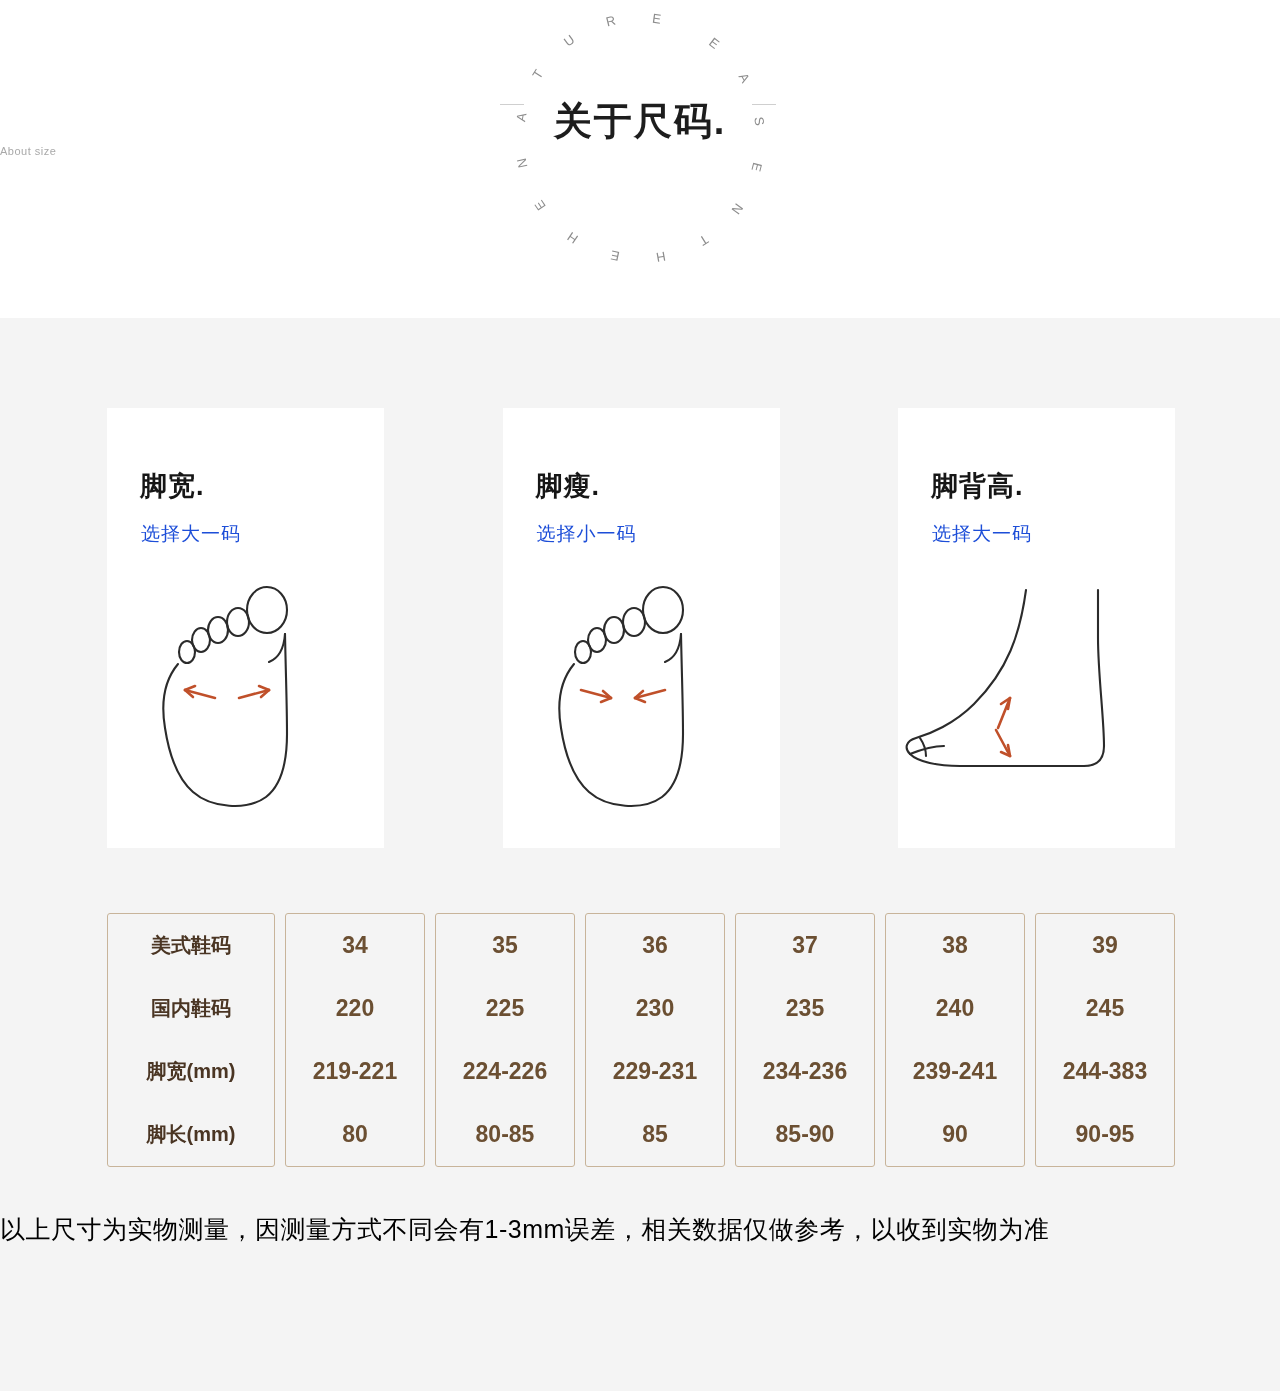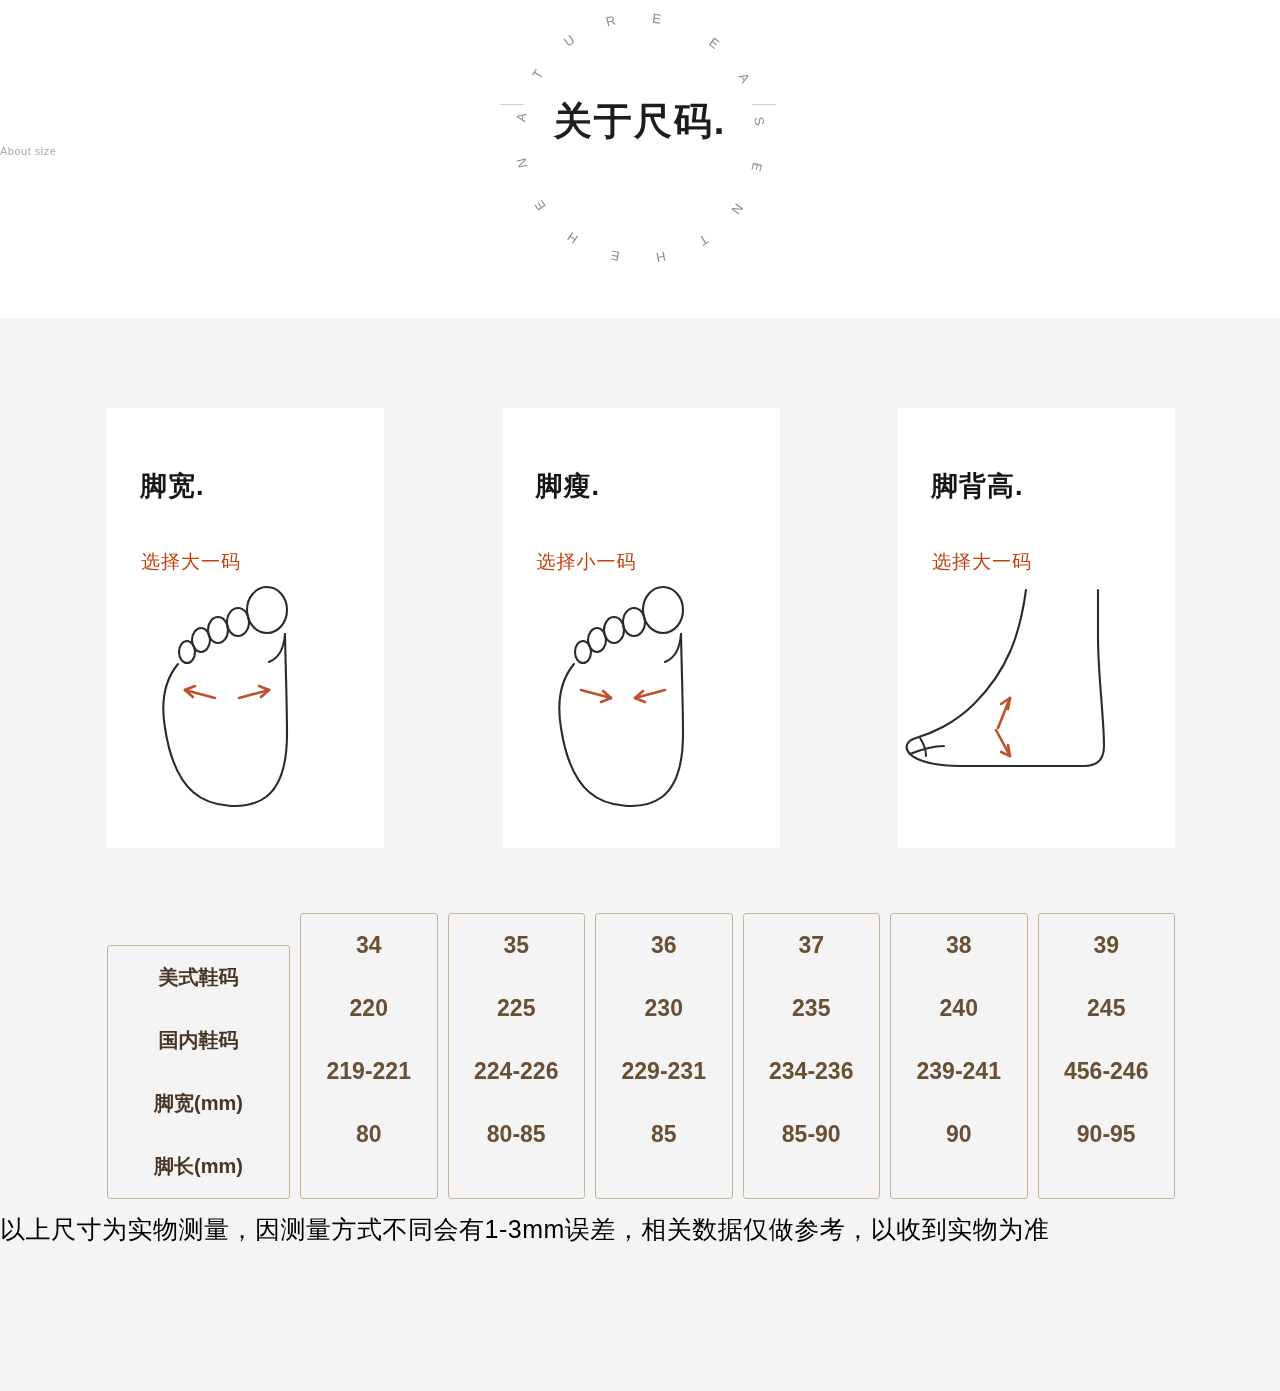--- a/index.html
+++ b/index.html
@@ -92,23 +92,22 @@
     font-size: 27px;
     font-weight: bold;
     color: #161616;
     letter-spacing: 1px;
   }
   .card-sub {
     position: absolute;
     left: 34px;
     top: 113px;
     font-size: 19px;
-    color: #c2410c;
+    color: #1d4ed8;
     letter-spacing: 1px;
-    margin-top: 28px;
   }
   .card-art {
     position: absolute;
     left: 0;
     top: 170px;
     width: 277px;
     height: 250px;
   }
 
   
@@ -119,21 +118,21 @@
     width: 1068px;
     display: flex;
     gap: 10px;
   }
   .col {
     border: 1px solid #c8b49a;
     border-radius: 3px;
     background: transparent;
     box-sizing: border-box;
   }
-  .col.labels { width: 183px; margin-top: 32px; }
+  .col.labels { width: 168px; }
   .col.data { flex: 1 1 0; }
   .cell {
     height: 63px;
     display: flex;
     align-items: center;
     justify-content: center;
     font-size: 23px;
     color: #6b4f32;
     font-weight: bold;
     white-space: nowrap;
@@ -312,19 +311,19 @@
     <div class="col data">
       <div class="cell">38</div>
       <div class="cell">240</div>
       <div class="cell">239-241</div>
       <div class="cell">90</div>
     </div>
 
     <div class="col data">
       <div class="cell">39</div>
       <div class="cell">245</div>
-      <div class="cell">456-246</div>
+      <div class="cell">244-383</div>
       <div class="cell">90-95</div>
     </div>
   </div>
 
   <div class="note">以上尺寸为实物测量，因测量方式不同会有1-3mm误差，相关数据仅做参考，以收到实物为准</div>
 </div>
 
 </body></html>

